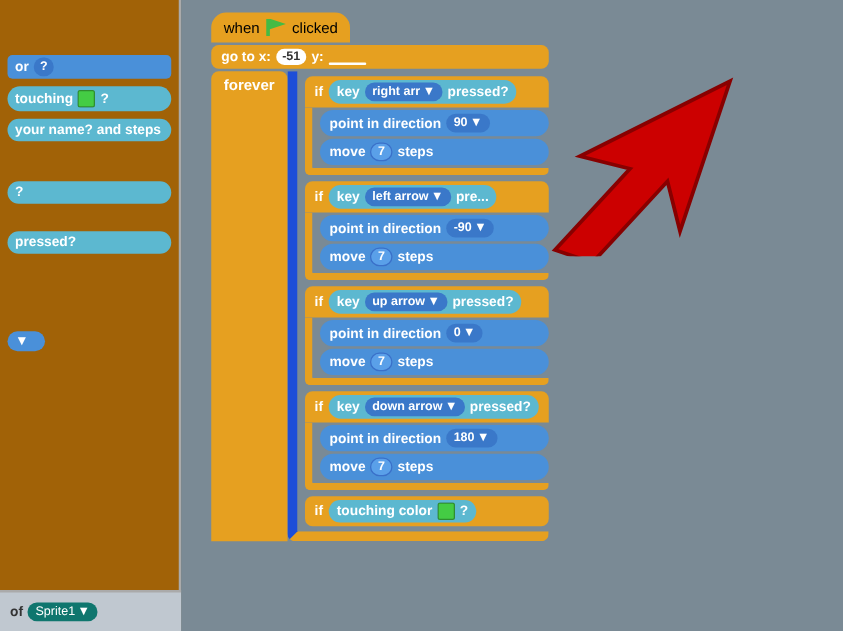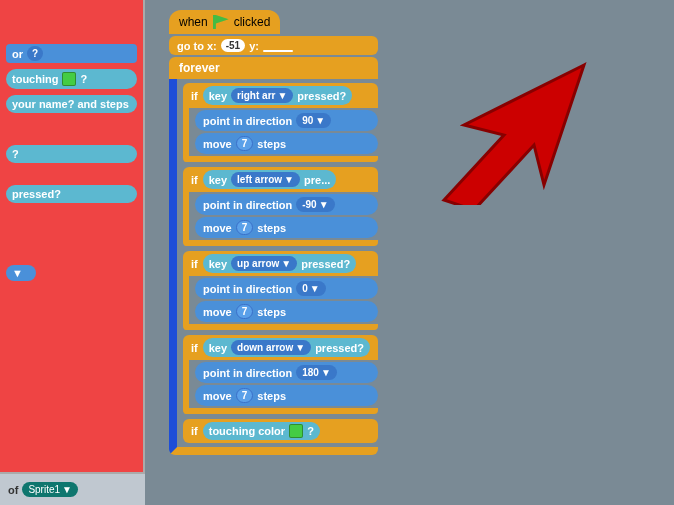--- a/index.html
+++ b/index.html
@@ -13,21 +13,21 @@
       position: relative;
     }
 
     
     .sidebar {
       position: absolute;
       left: 0;
       top: 0;
       width: 145px;
       height: 505px;
-      background: #ef4444;
+      background: #a16207;
       border-right: 2px solid #aaa;
       display: flex;
       flex-direction: column;
       padding: 8px 6px;
       gap: 6px;
     }
 
     .sidebar-block {
       display: flex;
       align-items: center;
@@ -77,21 +77,21 @@
       border-radius: 12px 12px 0 0;
       padding: 5px 10px;
       display: inline-flex;
       align-items: center;
       gap: 5px;
     }
 
     
     .forever-block {
       display: flex;
-      flex-direction: column;
+      flex-direction: row;
     }
 
     .forever-header {
       background: #e6a020;
       padding: 4px 10px;
       border-radius: 6px 6px 0 0;
       font-weight: bold;
       color: white;
       font-size: 12px;
     }

